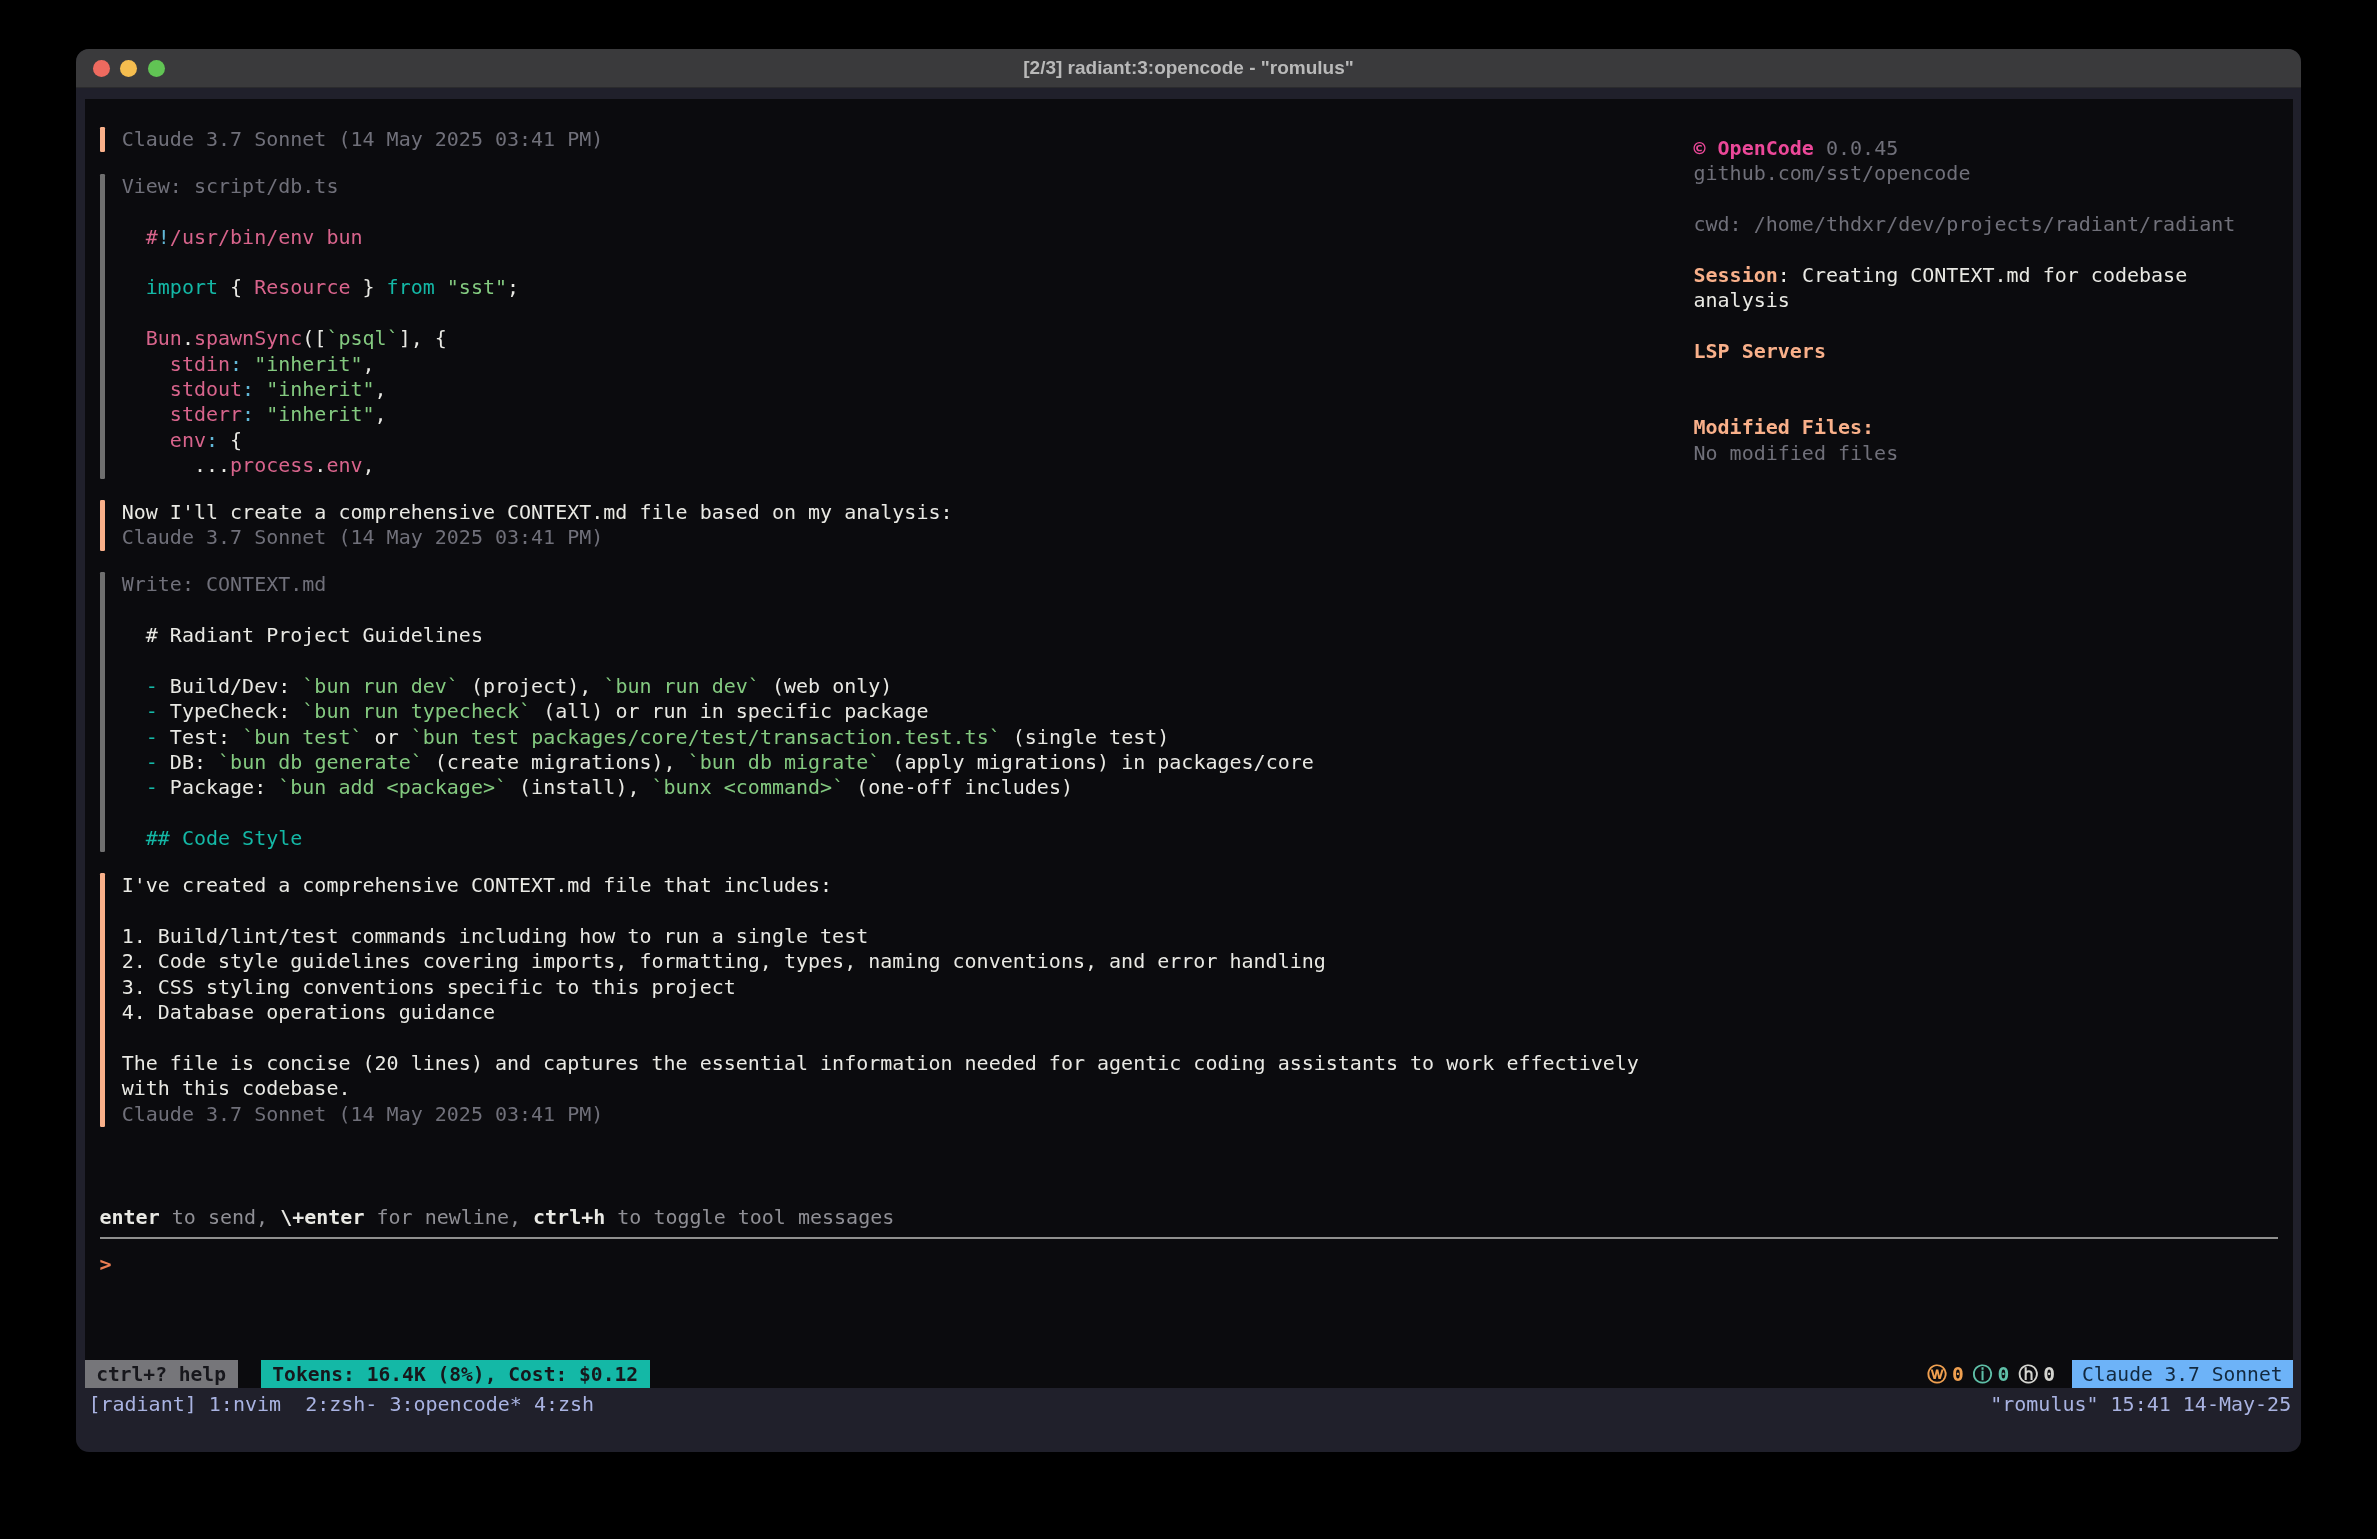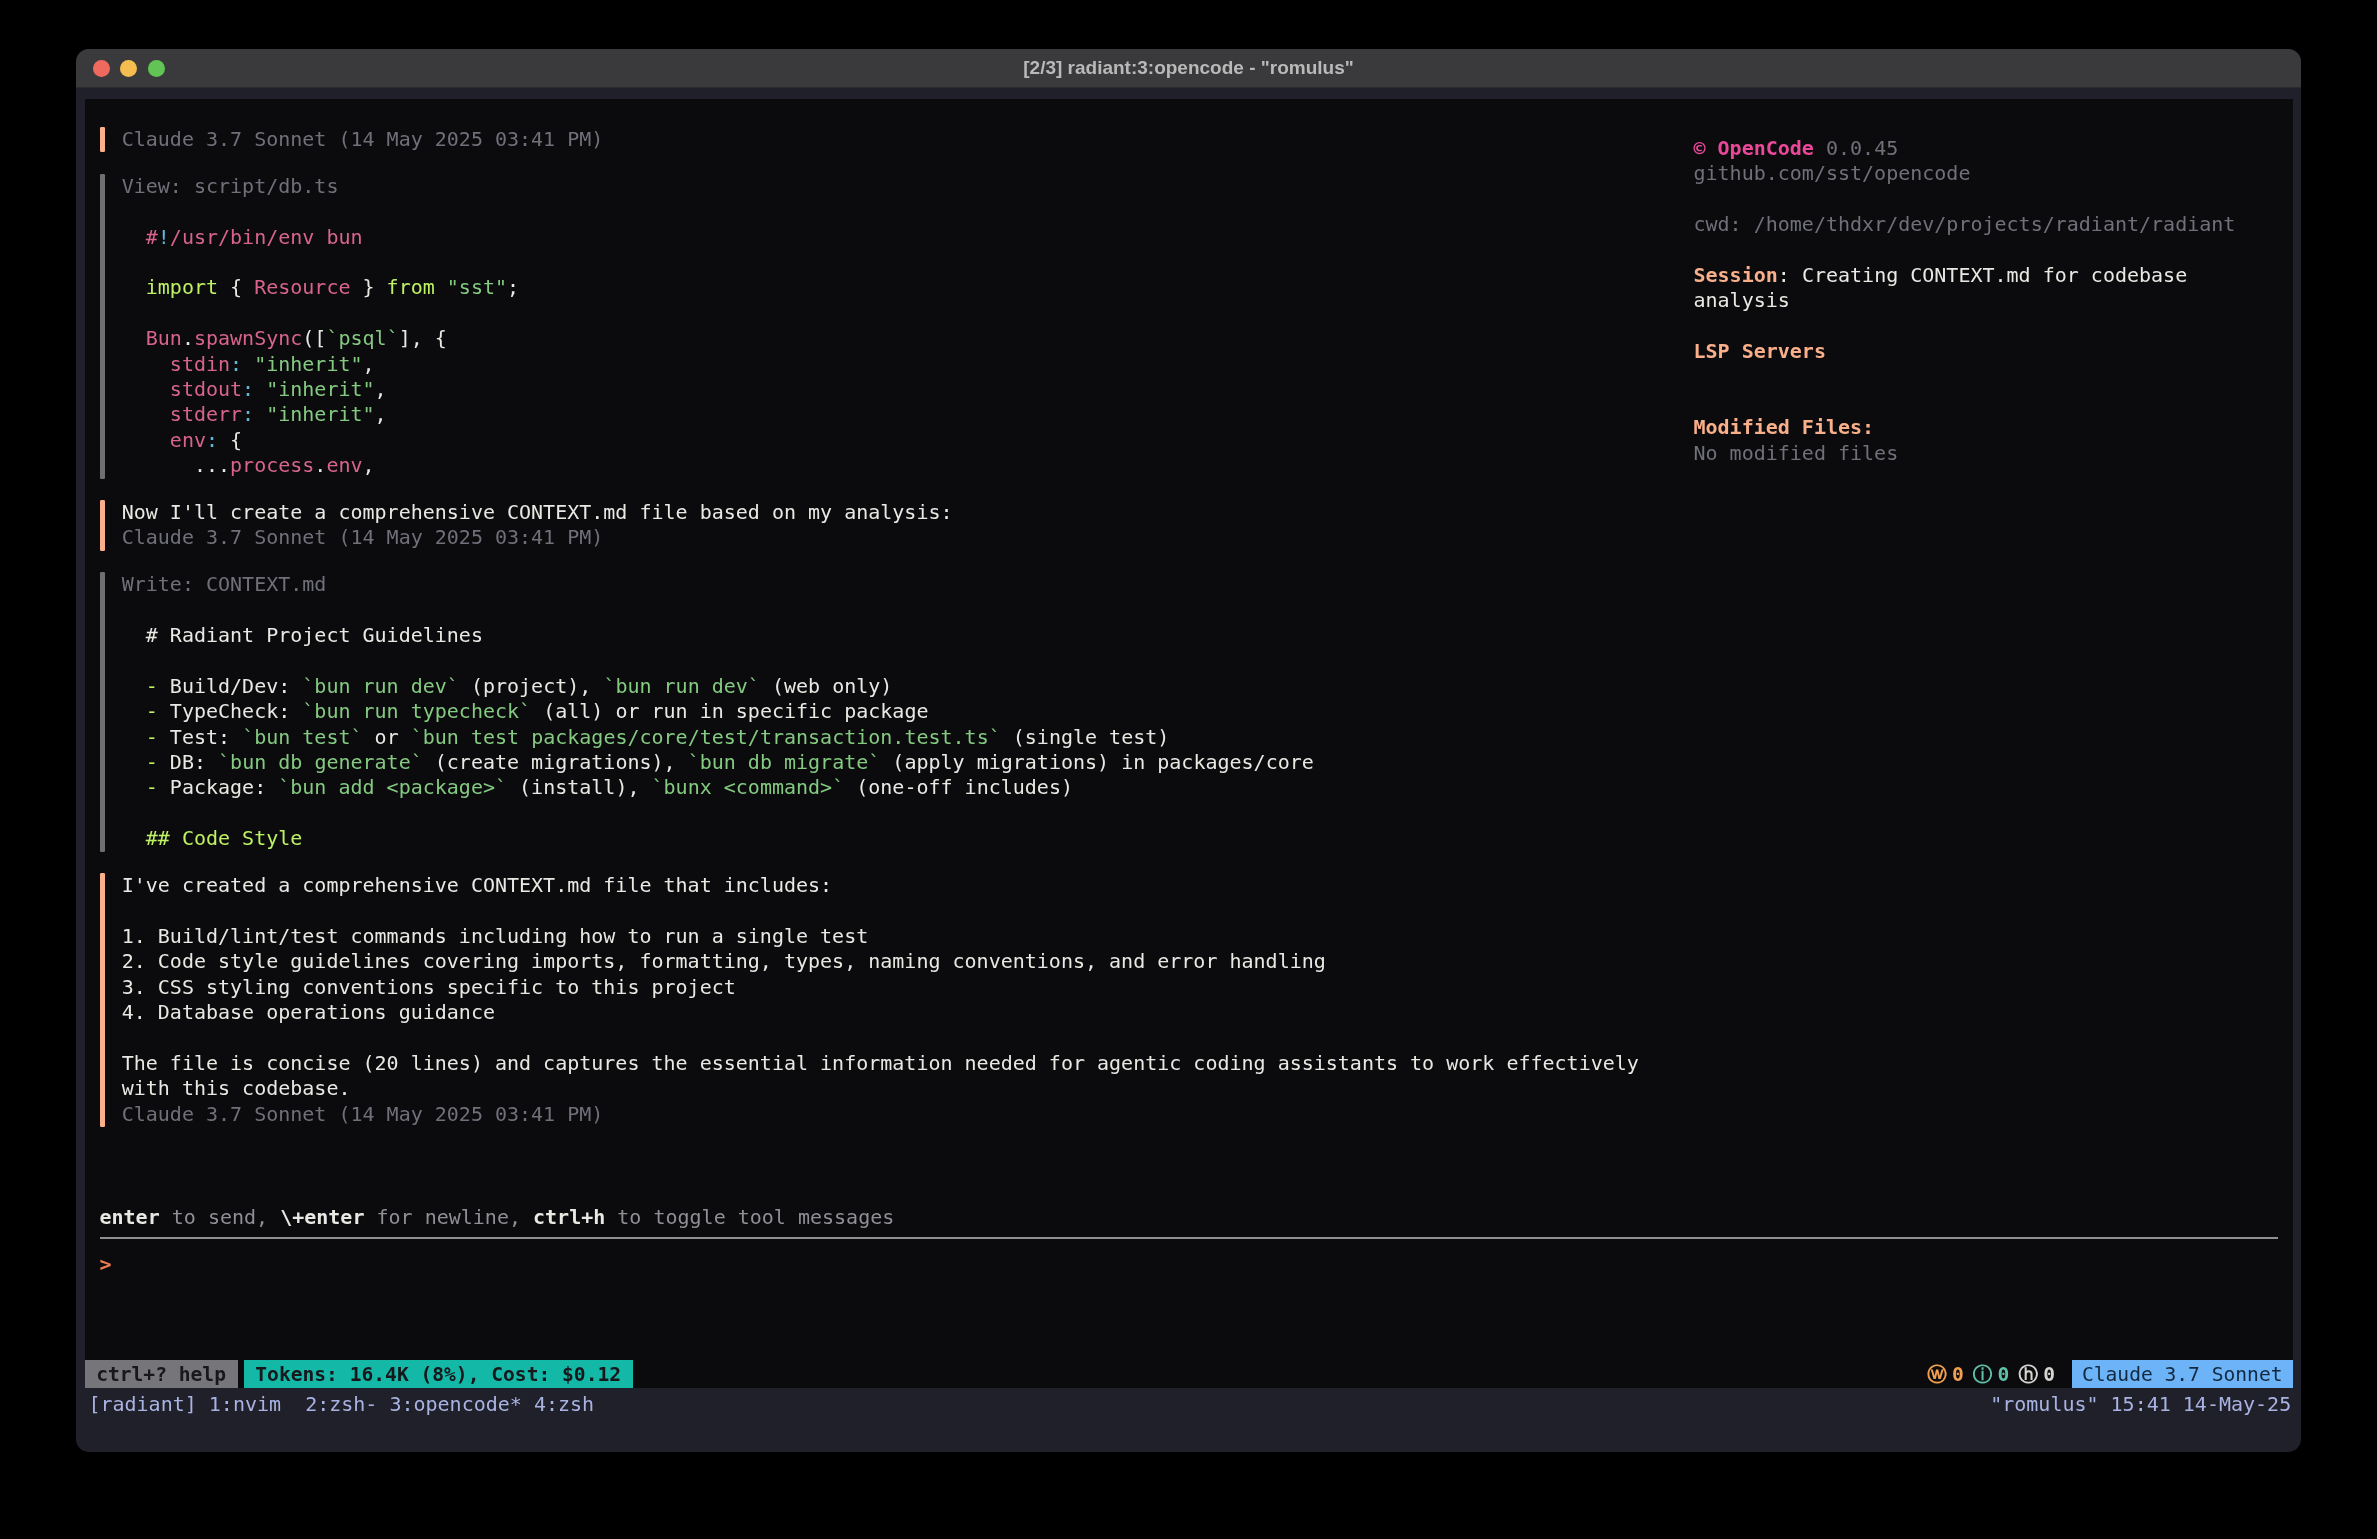--- a/index.html
+++ b/index.html
@@ -25,34 +25,34 @@
   .bar{width:5.9px;flex:0 0 5.9px;margin-right:16.3px;border-radius:1.3px;}
   .block.orange .bar{background:#f9b08a;}
   .block.gray .bar{background:#6f6f6f;}
   
   .sidebar{position:absolute;left:1609px;top:37px;width:590px;}
   
   .c-white{color:#e9e9e4;}
   .c-dim{color:#70707a;}
   .c-pink{color:#d8648c;}
   .c-cyan{color:#62b8d8;}
-  .c-blue{color:#bef264;}
+  .c-blue{color:#14b8a6;}
   .c-green{color:#84ca80;}
   .c-orange-b{color:#f9b08a;font-weight:bold;}
   .c-white-b{color:#ec4899;font-weight:bold;}
   .c-hint{color:#8f8f95;}
   .c-hintb{color:#e9e9e4;font-weight:bold;}
   
   .inputarea{position:absolute;left:15px;right:15px;top:1106px;}
   .editor{margin-top:6.5px;border-top:2px solid #90908f;padding-top:13px;height:98px;}
   .prompt{font-size:20px;line-height:25.4px;color:#ec7d52;font-weight:bold;}
   
   .statusrow{position:absolute;left:0;right:0;bottom:0;height:28px;display:flex;align-items:stretch;font-size:19.6px;}
   .chip{display:flex;align-items:center;padding:0 11.7px;white-space:pre;}
-  .chip.help{background:#76767a;color:#17171c;font-weight:bold;margin-right:6px;}
+  .chip.help{background:#76767a;color:#17171c;font-weight:bold;margin-right:23px;}
   .chip.tokens{background:#14b8a6;color:#17171c;font-weight:bold;}
   .spacer{flex:1;}
   .diags{display:flex;align-items:center;gap:9px;margin-right:17px;white-space:pre;}
   .diag{display:flex;align-items:center;gap:5.2px;font-weight:bold;}
   .diag.orange{color:#f0a050;}
   .diag.teal{color:#5fc0a8;}
   .diag.white{color:#d5d5d0;}
   .chip.model{background:#6db3f8;color:#12293f;padding:0 10px;font-weight:400;}
   
   .tmuxbar{position:absolute;left:8.5px;right:8.5px;bottom:0;height:64px;}

